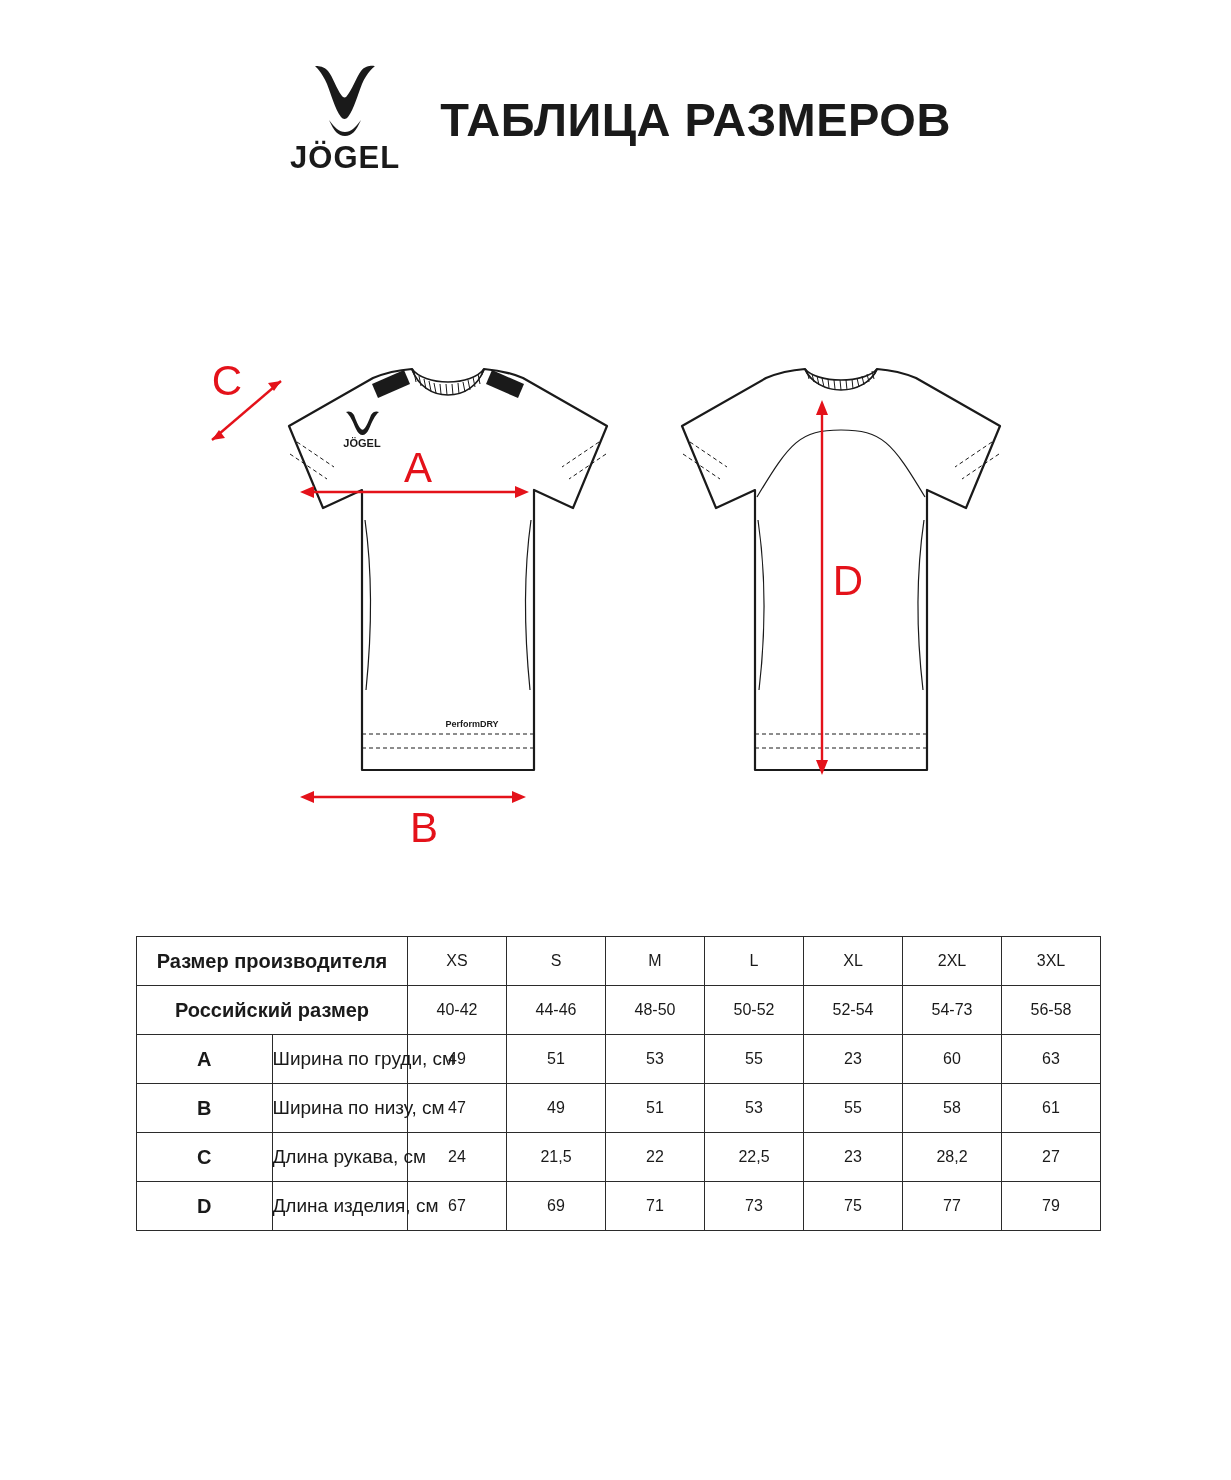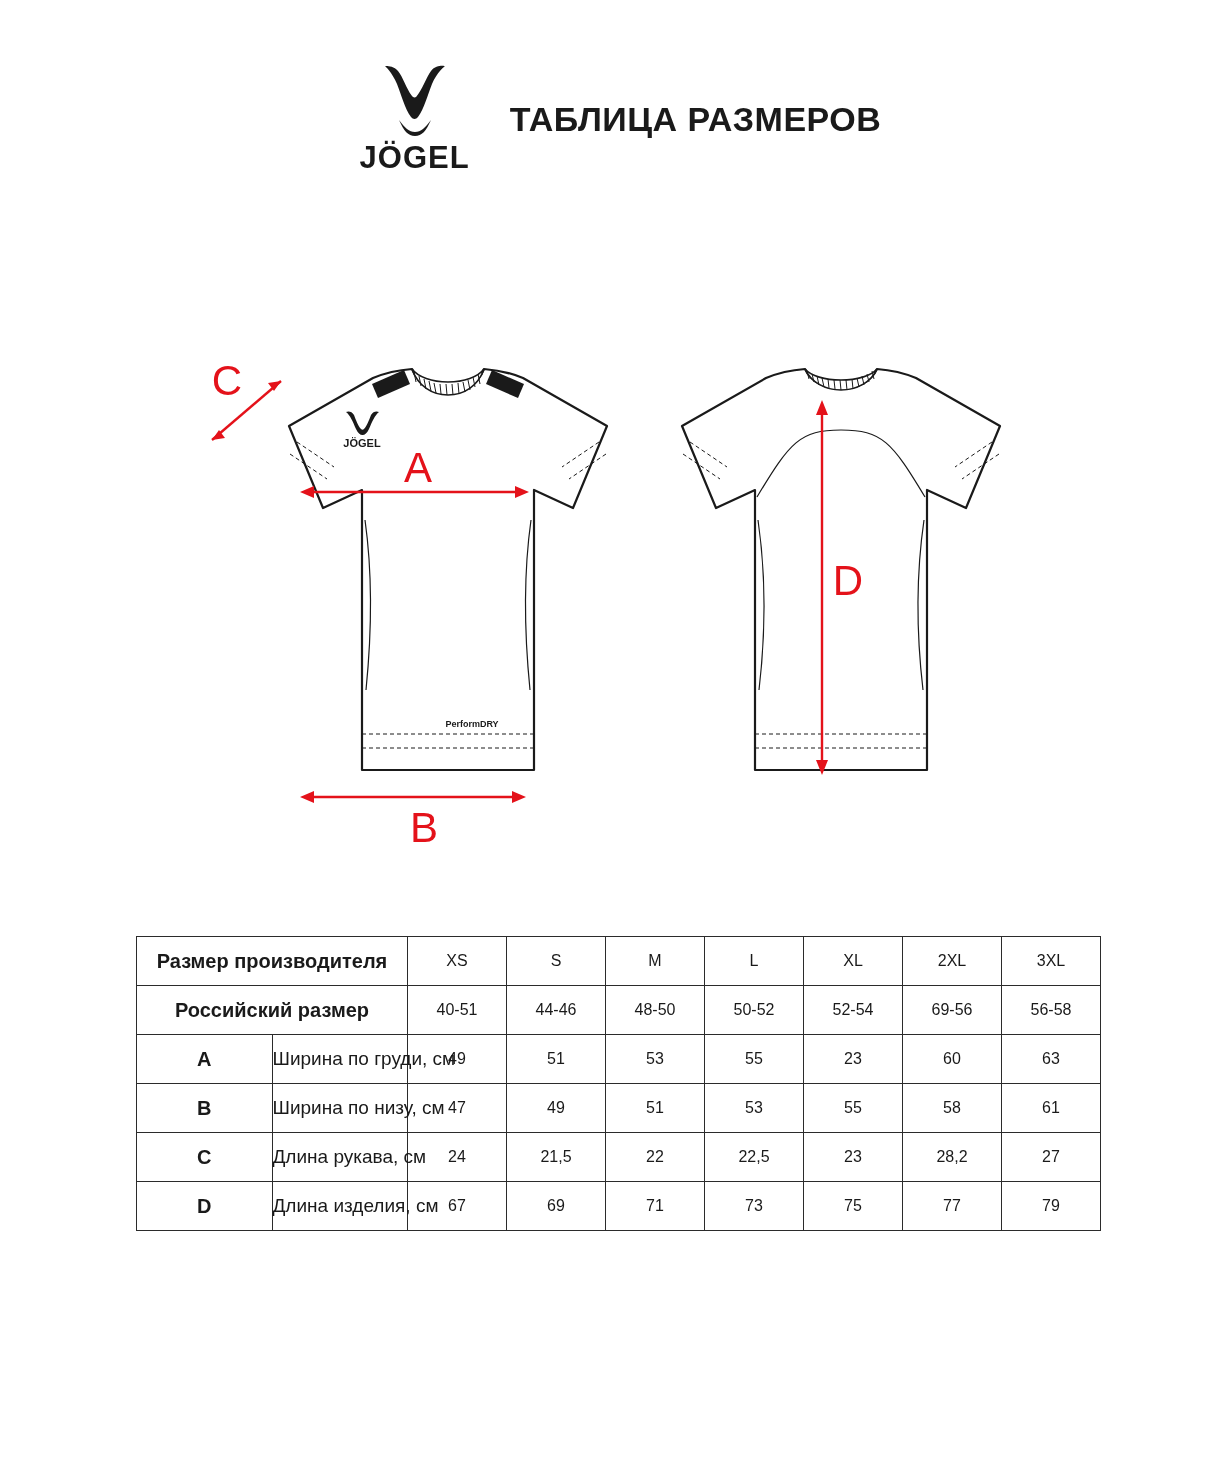--- a/index.html
+++ b/index.html
@@ -39,21 +39,21 @@
   }
   .brand-name {
     font-size: 31px;
     font-weight: bold;
     letter-spacing: 1px;
     color: #1a1a1a;
     margin-top: 2px;
     font-family: "Liberation Sans", sans-serif;
   }
   .page-title {
-    font-size: 34px;
+    font-size: 47px;
     font-weight: bold;
     letter-spacing: 0.5px;
     color: #1a1a1a;
     white-space: nowrap;
   }
 
   
   .illustration {
     position: absolute;
     top: 330px;
@@ -264,26 +264,26 @@
       <td class="col-size">XS</td>
       <td class="col-size">S</td>
       <td class="col-size">M</td>
       <td class="col-size">L</td>
       <td class="col-size">XL</td>
       <td class="col-size">2XL</td>
       <td class="col-size">3XL</td>
     </tr>
     <tr>
       <td class="hdr-label" colspan="2">Российский размер</td>
-      <td>40-51</td>
+      <td>40-42</td>
       <td>44-46</td>
       <td>48-50</td>
       <td>50-52</td>
       <td>52-54</td>
-      <td>69-56</td>
+      <td>54-73</td>
       <td>56-58</td>
     </tr>
 
     <tr>
       <td class="row-key">A</td>
       <td class="row-name nowrap">Ширина по груди, см</td>
       <td>49</td>
       <td>51</td>
       <td>53</td>
       <td>55</td>

